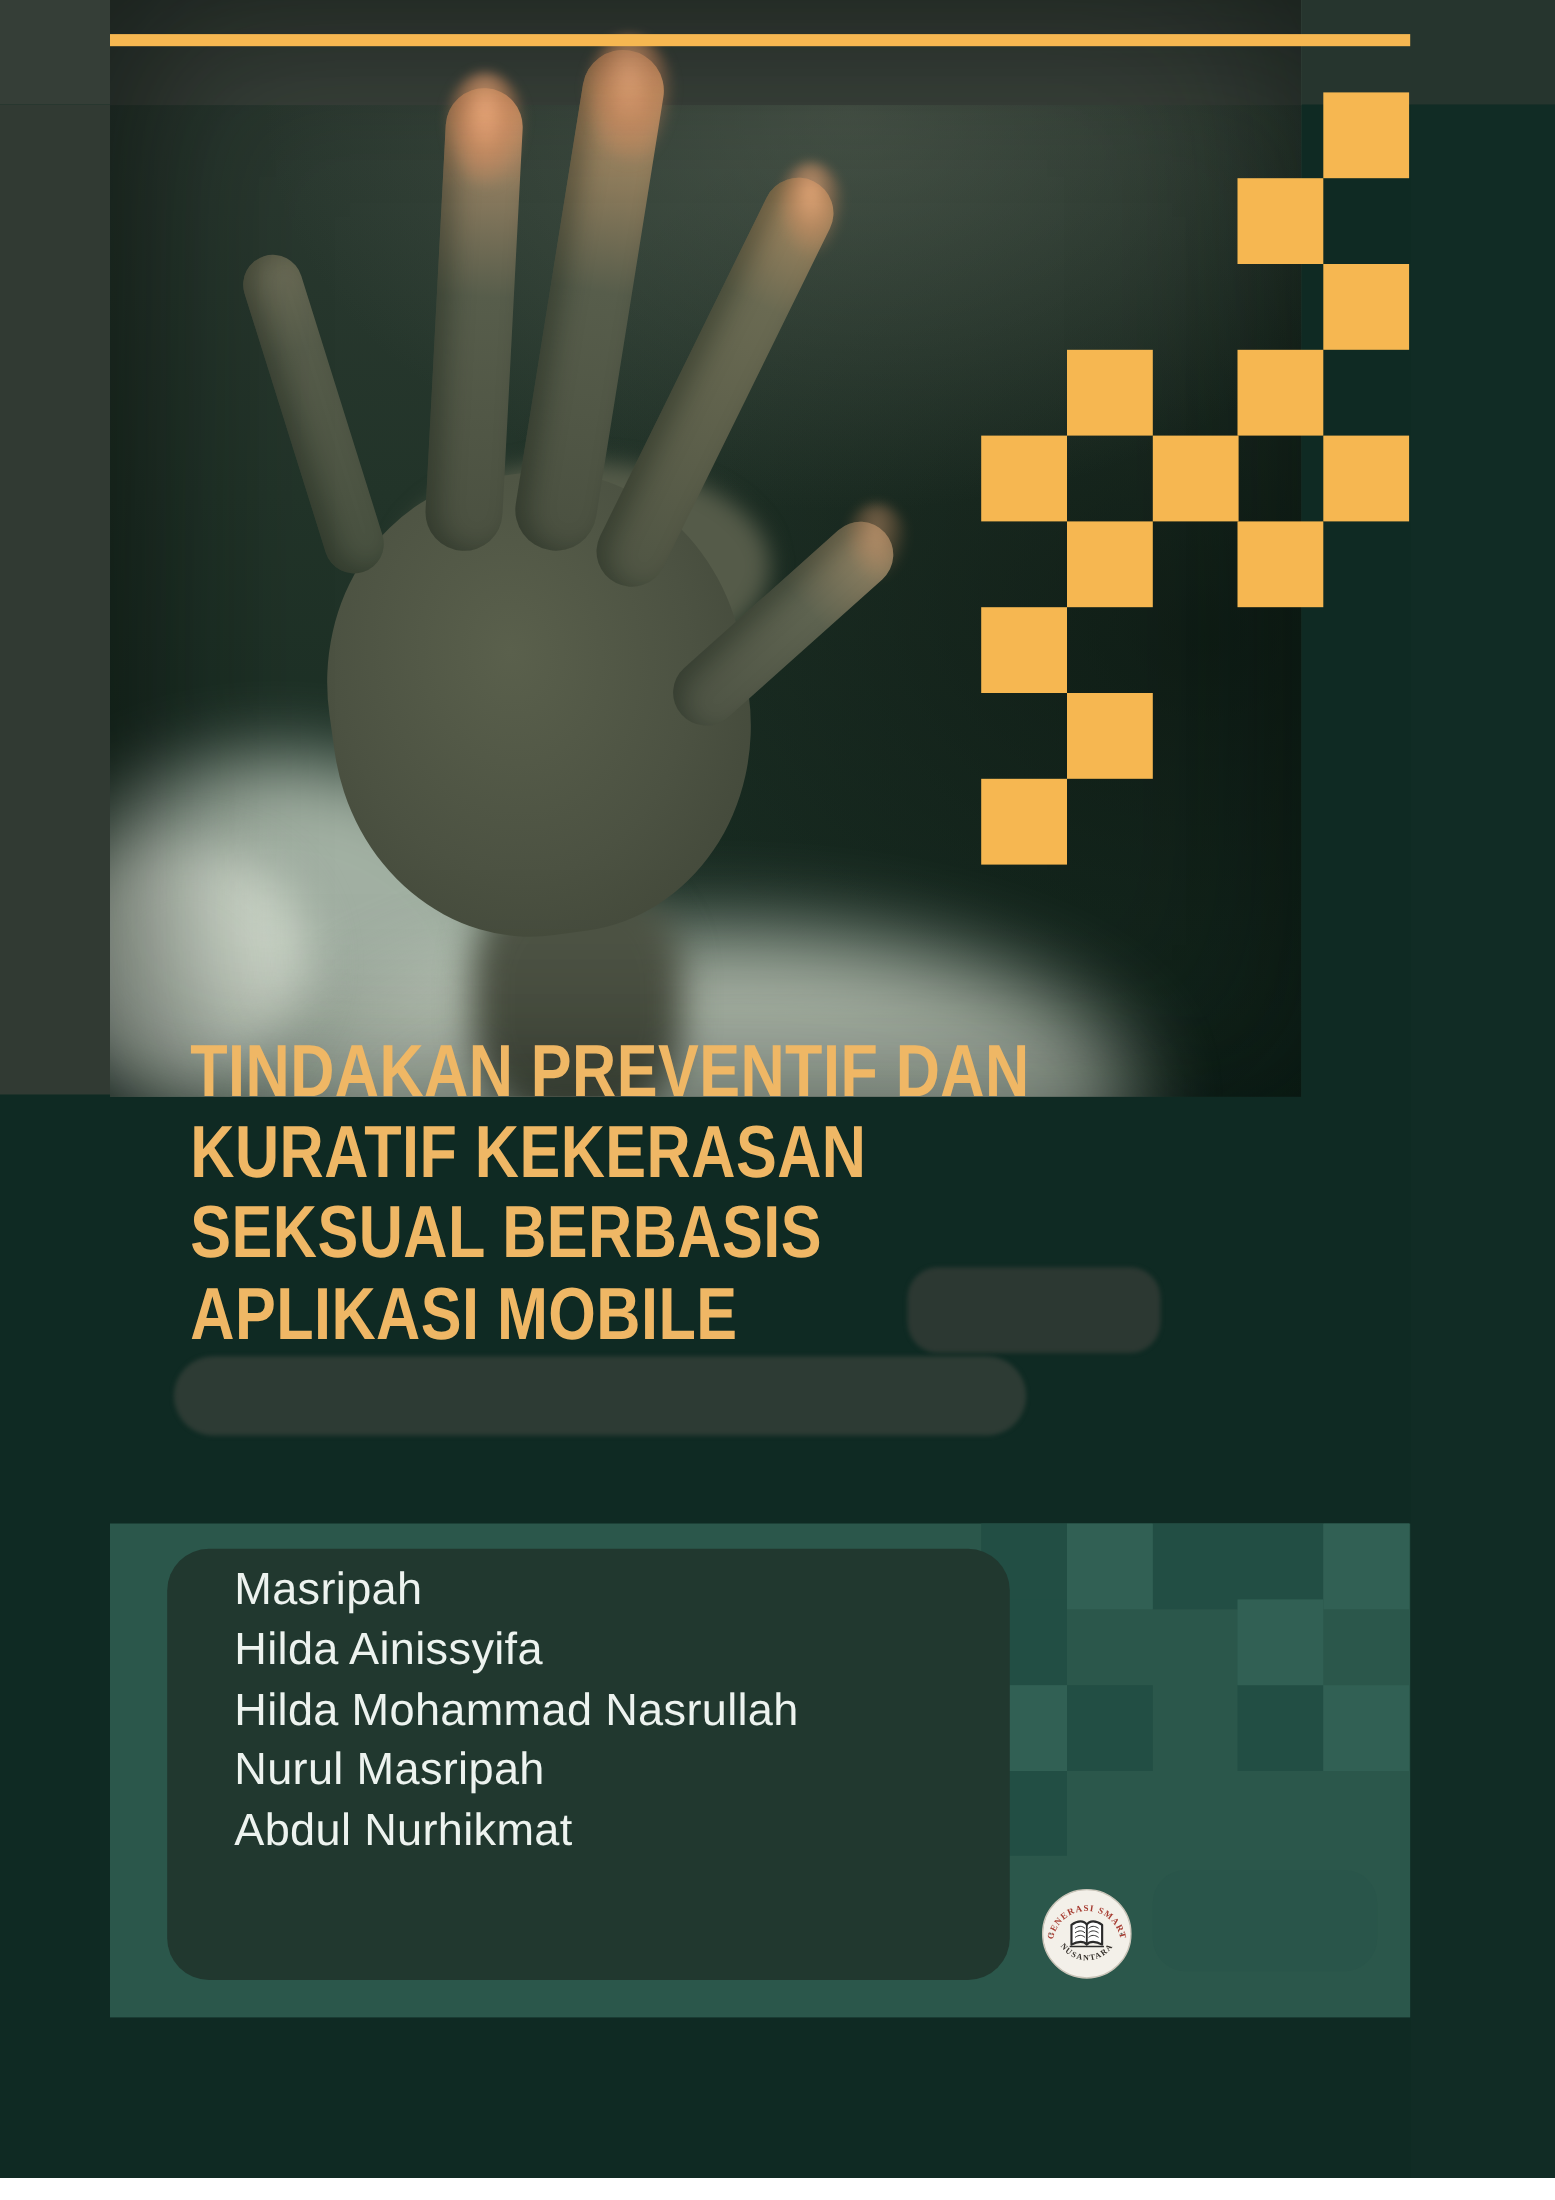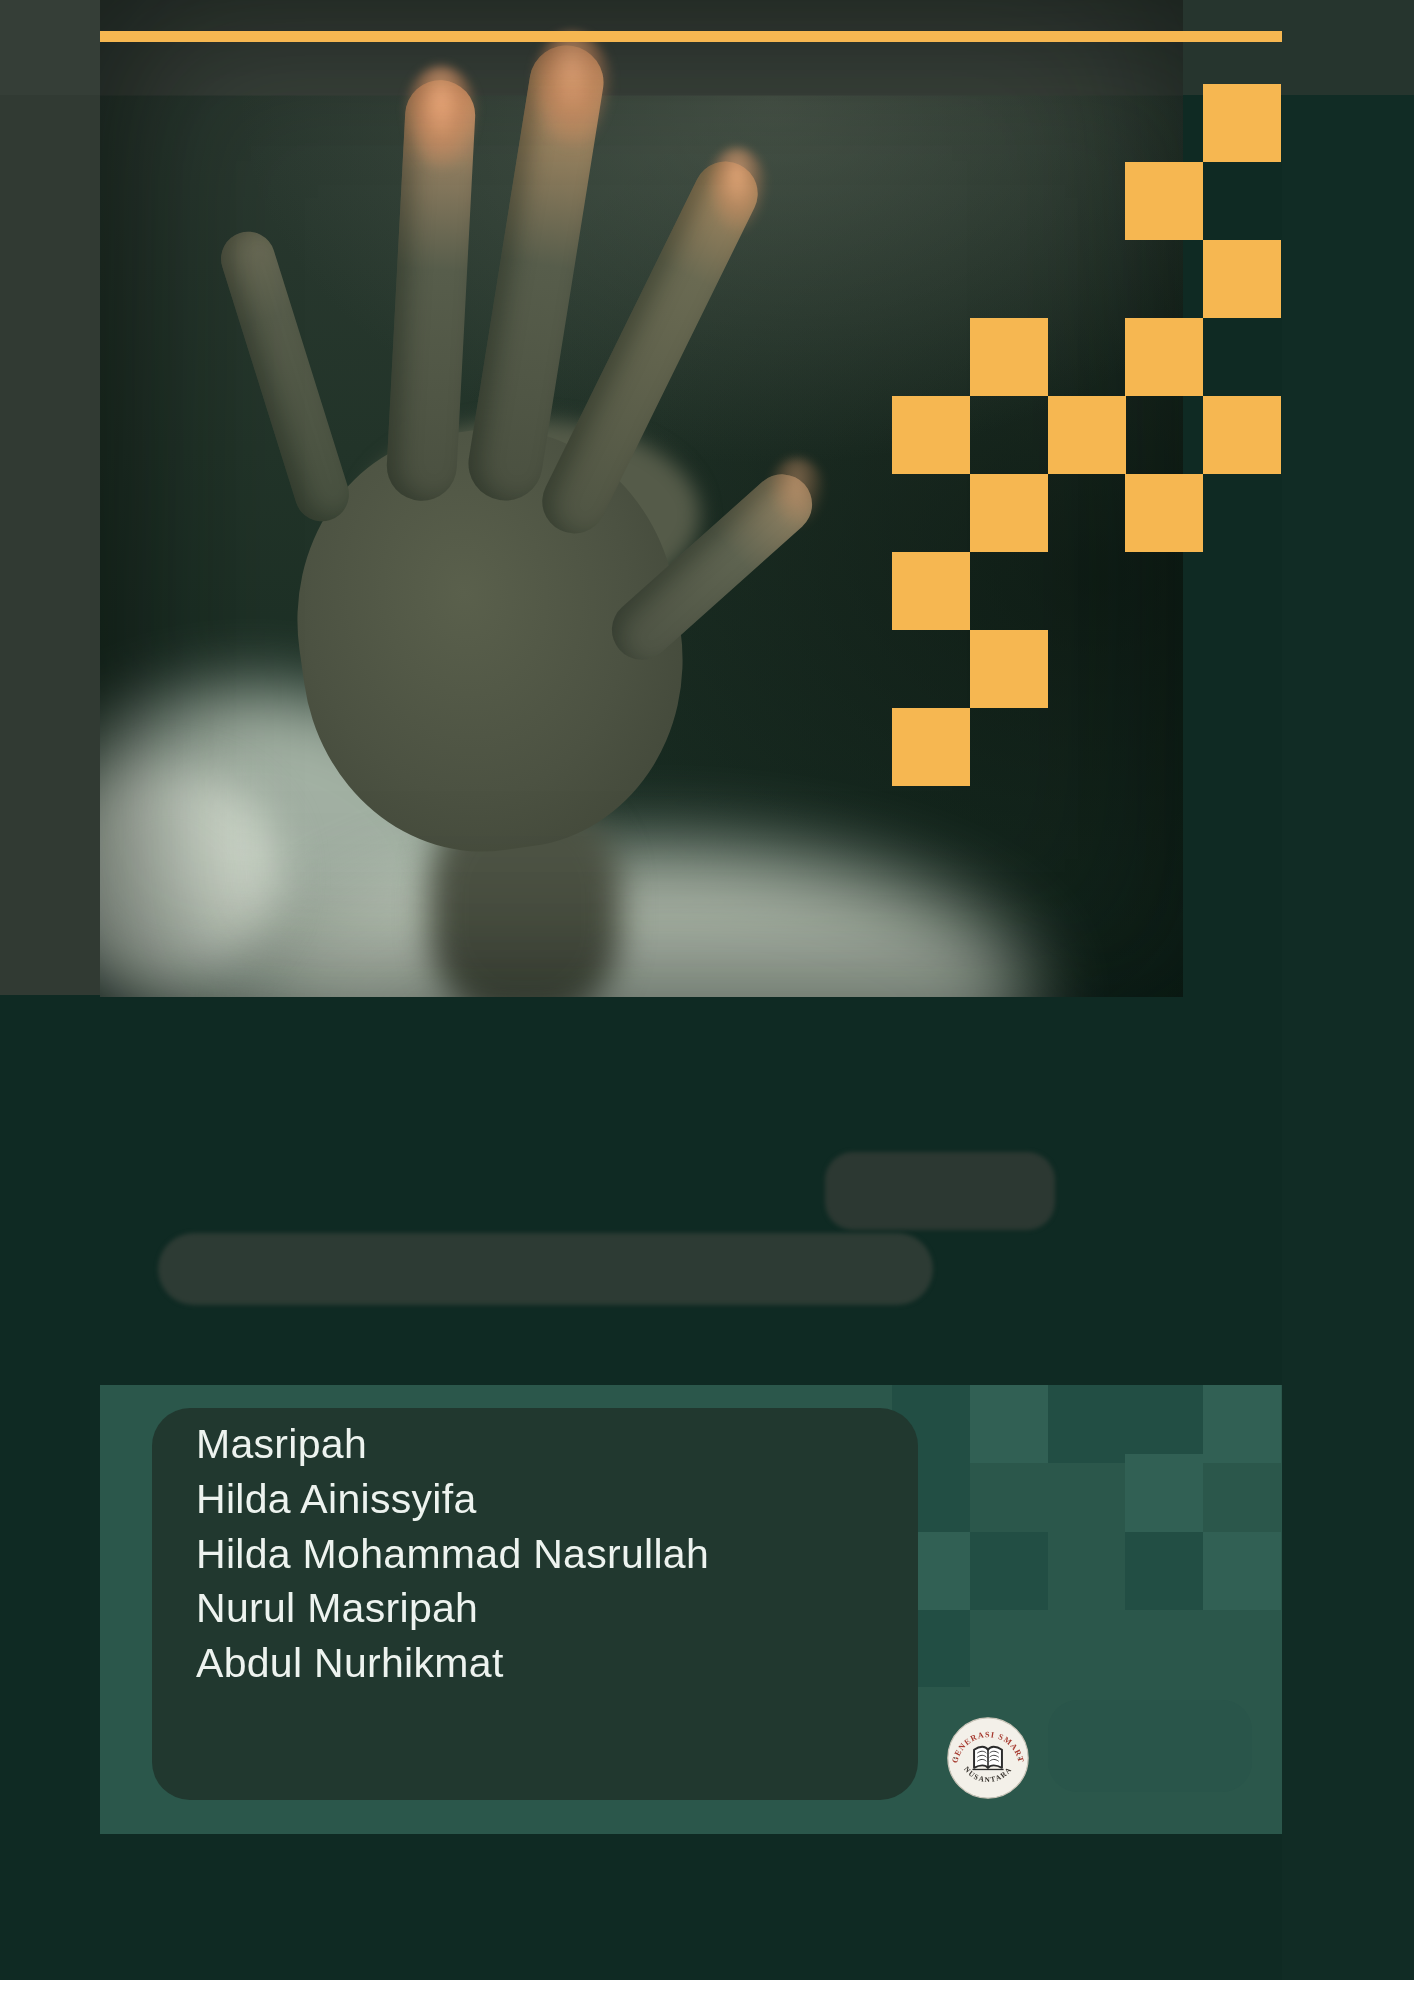--- a/index.html
+++ b/index.html
@@ -72,21 +72,21 @@
   }
 
   
   .blobA{left:825px;top:1152px;width:230px;height:78px;border-radius:28px;background:#2C3832;filter:blur(2px);z-index:4;}
   .blobB{left:158px;top:1233px;width:775px;height:72px;border-radius:36px;background:#2D3B34;filter:blur(2px);z-index:4;}
 
   
   .teal-band{left:100px;top:1385px;width:1182px;height:449px;background:var(--band,#2B574B);z-index:2;}
   .blobC{left:1048px;top:1700px;width:204px;height:92px;border-radius:30px;background:#285449;opacity:.6;z-index:6;}
   .names-panel{left:152px;top:1408px;width:766px;height:392px;border-radius:38px;background:var(--panel,#21382F);z-index:7;}
-  .author-list{left:196px;top:1417px;z-index:8;}
+  .author-list{left:213px;top:1417px;z-index:8;}
   .author-list .author{
     font-size:41px;line-height:54.8px;color:#EDF3EF;white-space:nowrap;letter-spacing:.3px;
   }
 
   
   .logo{left:947px;top:1717px;width:82px;height:82px;z-index:8;}
 
   
   .white-strip{left:0;top:1980px;width:1414px;height:20px;background:#FFFFFF;z-index:9;}
 </style>
@@ -129,20 +129,26 @@
       <div class="sq" style="left: 892px; top: 396px; width: 78px; height: 78px; background: rgb(246, 183, 81);"></div>
       <div class="sq" style="left: 1048px; top: 396px; width: 78px; height: 78px; background: rgb(246, 183, 81);"></div>
       <div class="sq" style="left: 1203px; top: 396px; width: 78px; height: 78px; background: rgb(246, 183, 81);"></div>
       <div class="sq" style="left: 970px; top: 474px; width: 78px; height: 78px; background: rgb(246, 183, 81);"></div>
       <div class="sq" style="left: 1125px; top: 474px; width: 78px; height: 78px; background: rgb(246, 183, 81);"></div>
       <div class="sq" style="left: 892px; top: 552px; width: 78px; height: 78px; background: rgb(246, 183, 81);"></div>
       <div class="sq" style="left: 970px; top: 630px; width: 78px; height: 78px; background: rgb(246, 183, 81);"></div>
       <div class="sq" style="left: 892px; top: 708px; width: 78px; height: 78px; background: rgb(246, 183, 81);"></div>
     </div>
 
+  <div class="abs title" id="title">
+      <div class="title-line">TINDAKAN PREVENTIF DAN</div>
+      <div class="title-line">KURATIF KEKERASAN</div>
+      <div class="title-line">SEKSUAL BERBASIS</div>
+      <div class="title-line">APLIKASI MOBILE</div>
+    </div>
 
   <div class="abs blobA"></div>
   <div class="abs blobB"></div>
 
   <div class="abs teal-band"></div>
   <div id="teal-checkers">
       <div class="sq" style="left: 892px; top: 1385px; width: 78px; height: 78px; background: rgb(34, 78, 68);"></div>
       <div class="sq" style="left: 1048px; top: 1385px; width: 78px; height: 78px; background: rgb(34, 78, 68);"></div>
       <div class="sq" style="left: 1125px; top: 1385px; width: 78px; height: 78px; background: rgb(34, 78, 68);"></div>
       <div class="sq" style="left: 892px; top: 1454px; width: 78px; height: 78px; background: rgb(34, 78, 68);"></div>

